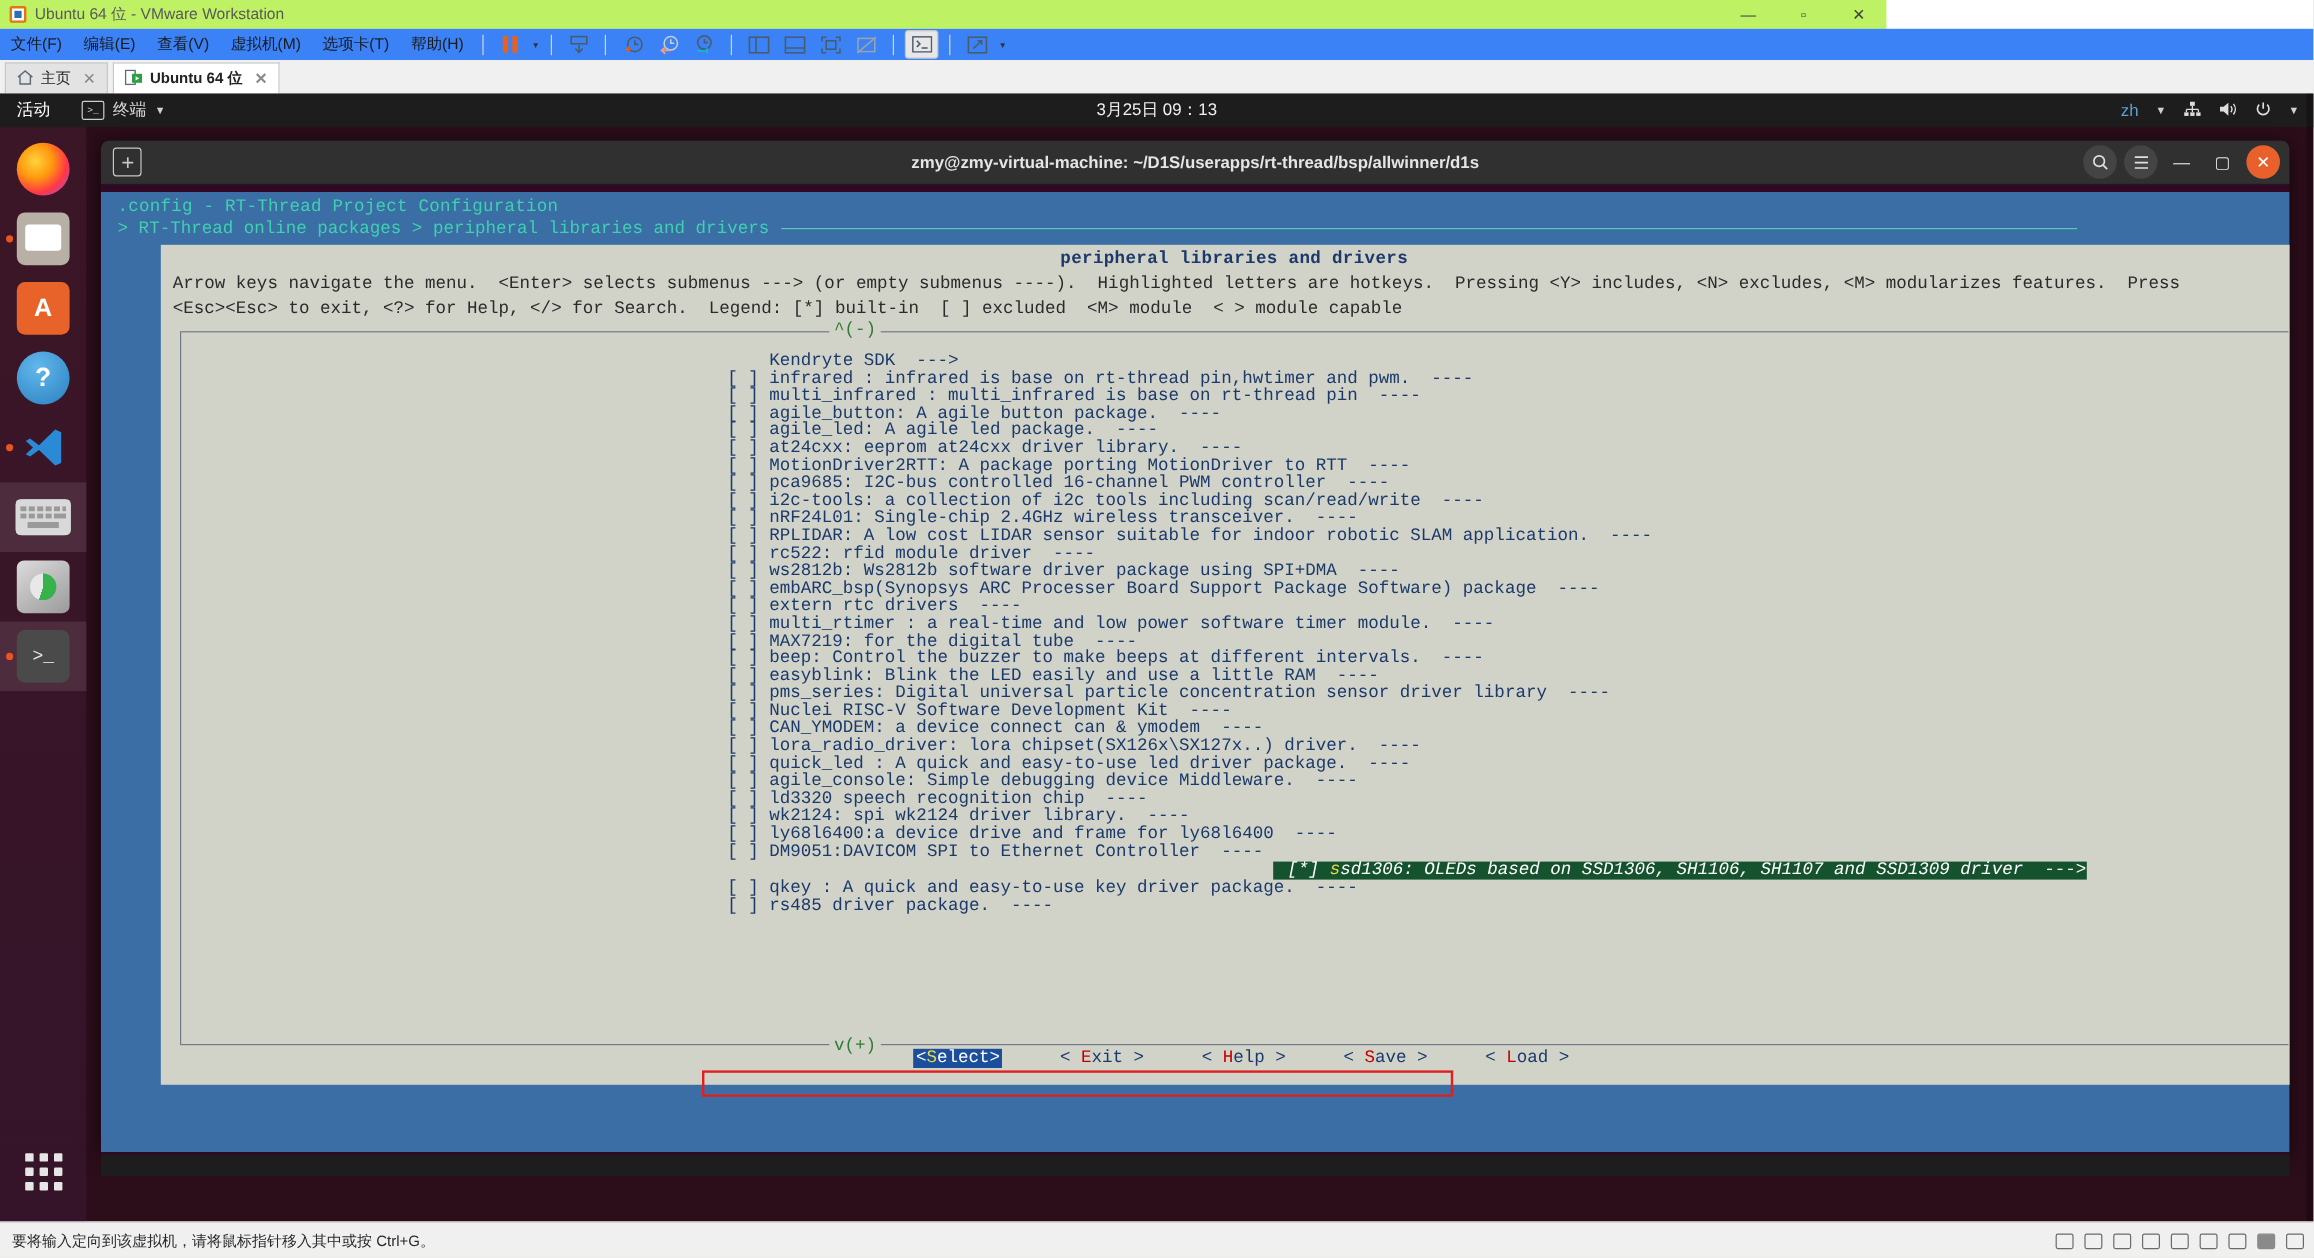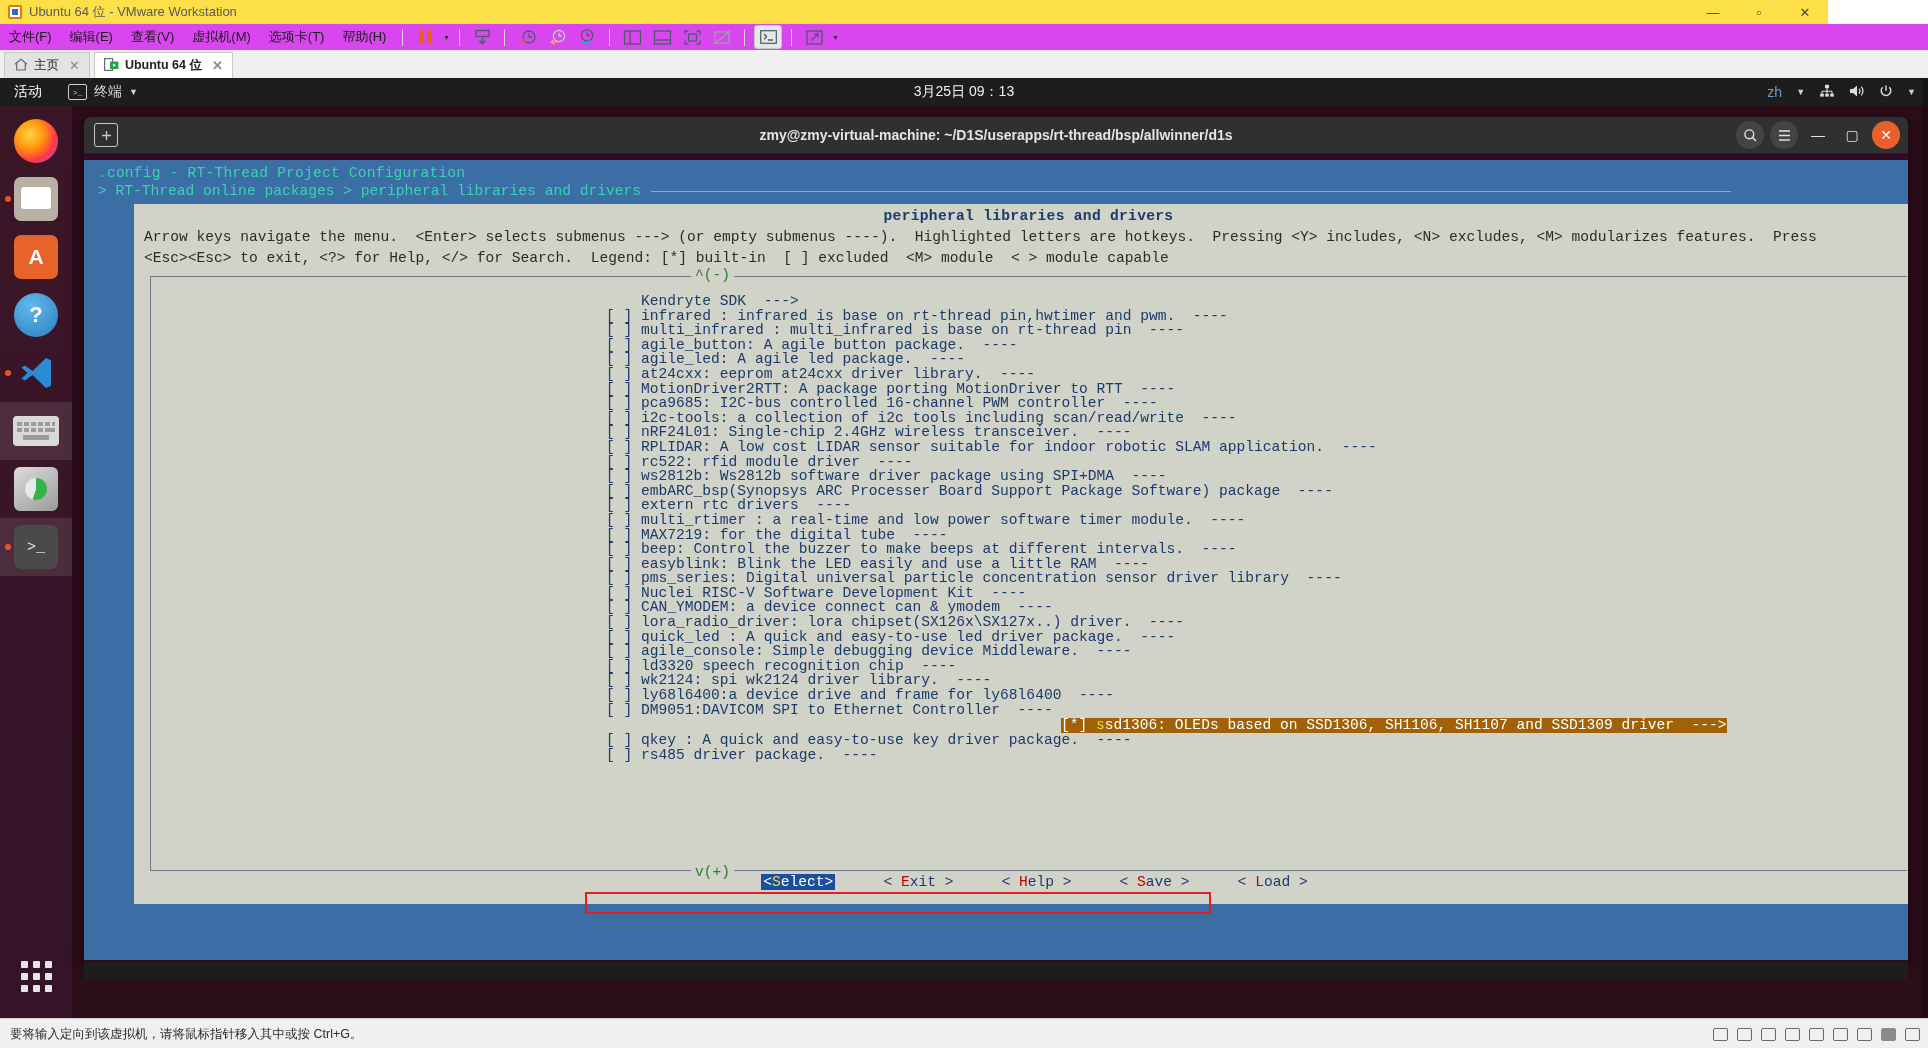--- a/index.html
+++ b/index.html
@@ -6,35 +6,35 @@
   body{
     width:1928px;height:1048px;overflow:hidden;
     font-family:"Liberation Sans", sans-serif;
     background:#ffffff;
     -webkit-font-smoothing:antialiased;
   }
   .app{position:relative;width:1928px;height:1048px;}
 
   
   .vm-titlebar{
-    position:absolute;left:0;top:0;width:1828px;height:24px;
-    background:#fde047;display:flex;align-items:center;
+    position:absolute;left:0;top:0;width:1572px;height:24px;
+    background:#bef264;display:flex;align-items:center;
   }
   .vm-title-ico{
     width:14px;height:14px;margin-left:8px;margin-right:7px;border:2px solid #e8740c;
     border-radius:2px;box-sizing:border-box;position:relative;background:#fff;flex:none;
   }
   .vm-title-ico:after{content:"";position:absolute;left:2px;top:2px;width:6px;height:6px;background:#2a6fb5;}
   .vm-title-text{font-size:13px;color:#5a5a5a;}
   .vm-winbtns{position:absolute;right:0;top:0;display:flex;height:24px;}
   .vm-winbtn{width:46px;height:24px;display:flex;align-items:center;justify-content:center;
     color:#444;font-size:13px;}
 
   .vm-menubar{
-    position:absolute;left:0;top:24px;width:1928px;height:26px;background:#d946ef;
+    position:absolute;left:0;top:24px;width:1928px;height:26px;background:#3b82f6;
     display:flex;align-items:center;font-size:13px;color:#1a1a1a;
   }
   .vm-menu-item{padding:3px 9px;white-space:nowrap;}
   .vm-sep{width:1px;height:17px;background:#d4d4d4;margin:0 7px;}
   .tb-ico{width:26px;height:22px;display:flex;align-items:center;justify-content:center;margin:0 2px;}
   .tb-caret{width:12px;height:22px;display:flex;align-items:center;justify-content:center;
     font-size:8px;color:#333;}
 
   .vm-tabstrip{
     position:absolute;left:0;top:50px;width:1928px;height:28px;background:#f0f0f0;
@@ -149,22 +149,22 @@
     font-size:14.6px;padding:0 4px;font-family:"Liberation Mono",monospace;}
   .mc-down{position:absolute;left:540px;bottom:-9px;background:#d1d2c8;color:#2e7d32;
     font-size:14.6px;padding:0 4px;font-family:"Liberation Mono",monospace;}
   .mc-list{position:absolute;left:0;top:18px;width:1756px;}
   .mc-row{
     height:14.6px;line-height:14.6px;white-space:pre;font-size:14.6px;
     font-family:"Liberation Mono","DejaVu Sans Mono",monospace;color:#1b3a6b;
     padding-left:455px;box-sizing:border-box;
   }
   .mc-row .hot{color:#1b3a6b;}
-  .mc-row.selected{background:#a16207;color:#ffffff;display:inline-block;padding-left:0;
-    margin-left:455px;}
+  .mc-row.selected{background:#14532d;color:#ffffff;display:inline-block;padding-left:12px;
+    margin-left:455px;font-style:italic;}
   .mc-row.selected .hot{color:#e8d84a;}
   .sel-wrap{padding-left:455px;}
   .mc-redbox{
     position:absolute;left:451px;top:688px;width:626px;height:22px;border:2px solid #e02020;
     box-sizing:border-box;pointer-events:none;
   }
   .mc-buttons{
     position:absolute;left:0;bottom:14px;width:1801px;text-align:center;
     font-family:"Liberation Mono","DejaVu Sans Mono",monospace;font-size:14.6px;
   }

